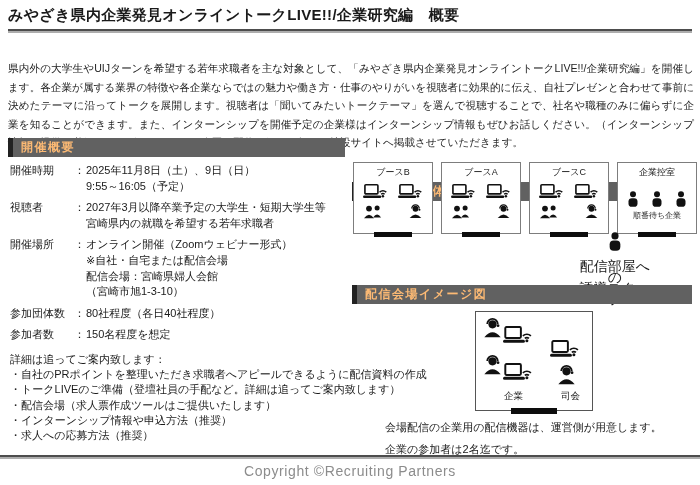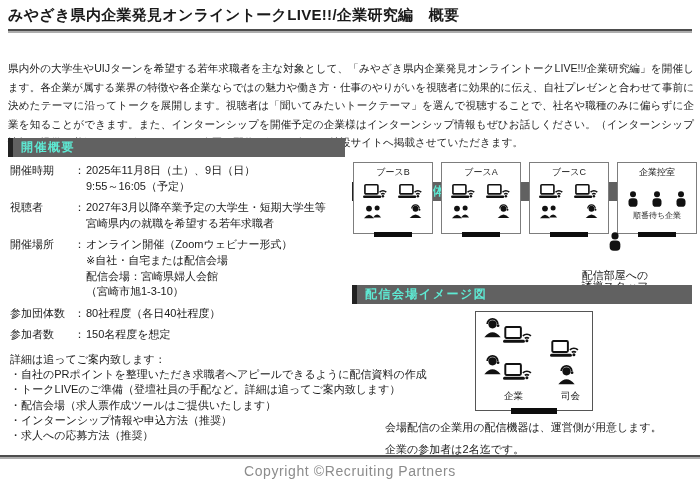--- a/index.html
+++ b/index.html
@@ -16,21 +16,21 @@
     position:absolute; height:4px;
     background:linear-gradient(to bottom,#4d4d4d 0,#4d4d4d 2px,#adadad 2px,#adadad 4px);
   }
   .title-rule { left:8px; right:8px; top:29px; }
   .footer-rule { left:0; right:0; top:455px; }
   .intro {
     position:absolute; left:8px; top:39px; width:686px;
     font-size:10.6px; line-height:18.6px; text-align:justify; color:#222;margin-top:20px;
   }
   .sec-h {
-    position:absolute; height:19px; background:#616161; color:#5eead4;
+    position:absolute; height:19px; background:#616161; color:#fdba74;
     font-size:12px; font-weight:bold; line-height:19px; padding-left:8px;
     border-left:5px solid #222; box-sizing:border-box; letter-spacing:1.5px;
   }
   .sec-overview { left:8px; top:138px; width:337px; }
   .sec-venue1  { left:352px; top:138px; width:340px;margin-top:44px; }
   .sec-venue2  { left:352px; top:285px; width:340px; }
 
   .ov-rows { position:absolute; left:10px; top:163px; width:338px; font-size:11px; }
   .ov-row { margin-bottom:6px; }
   .ov-line { line-height:15.6px; white-space:nowrap; }
@@ -52,21 +52,21 @@
   .booth-label { text-align:center; font-size:9px; margin-top:3px; }
   .icons-row { display:flex; justify-content:space-between; padding:0 9px; margin-top:4px; align-items:flex-end; }
   .booth-bar {
     position:absolute; bottom:-4px; left:50%; transform:translateX(-50%);
     width:38px; height:5px; background:#0d0d0d;
   }
   .wait-persons { display:flex; justify-content:space-between; padding:0 9px; margin-top:12px; }
   .wait-caption { text-align:center; font-size:8px; margin-top:3px; white-space:nowrap; }
 
   .guide { position:absolute; left:577px; top:232px; width:76px; text-align:center; }
-  .guide-caption { font-size:11px; line-height:11px; margin-top:15px; }
+  .guide-caption { font-size:14px; line-height:11px; margin-top:6px; }
 
   .bigbox {
     position:absolute; left:475px; top:311px; width:118px; height:100px;
     border:1.2px solid #555; box-sizing:border-box; background:#fff;
   }
   .bb-item { position:absolute; display:flex; align-items:flex-start; }
   .bb-r1 { left:6px; top:5px; }
   .bb-r2 { left:6px; top:42px; }
   .bb-laptop-right { left:74px; top:27px; }
   .bb-host { left:80px; top:52px; }

